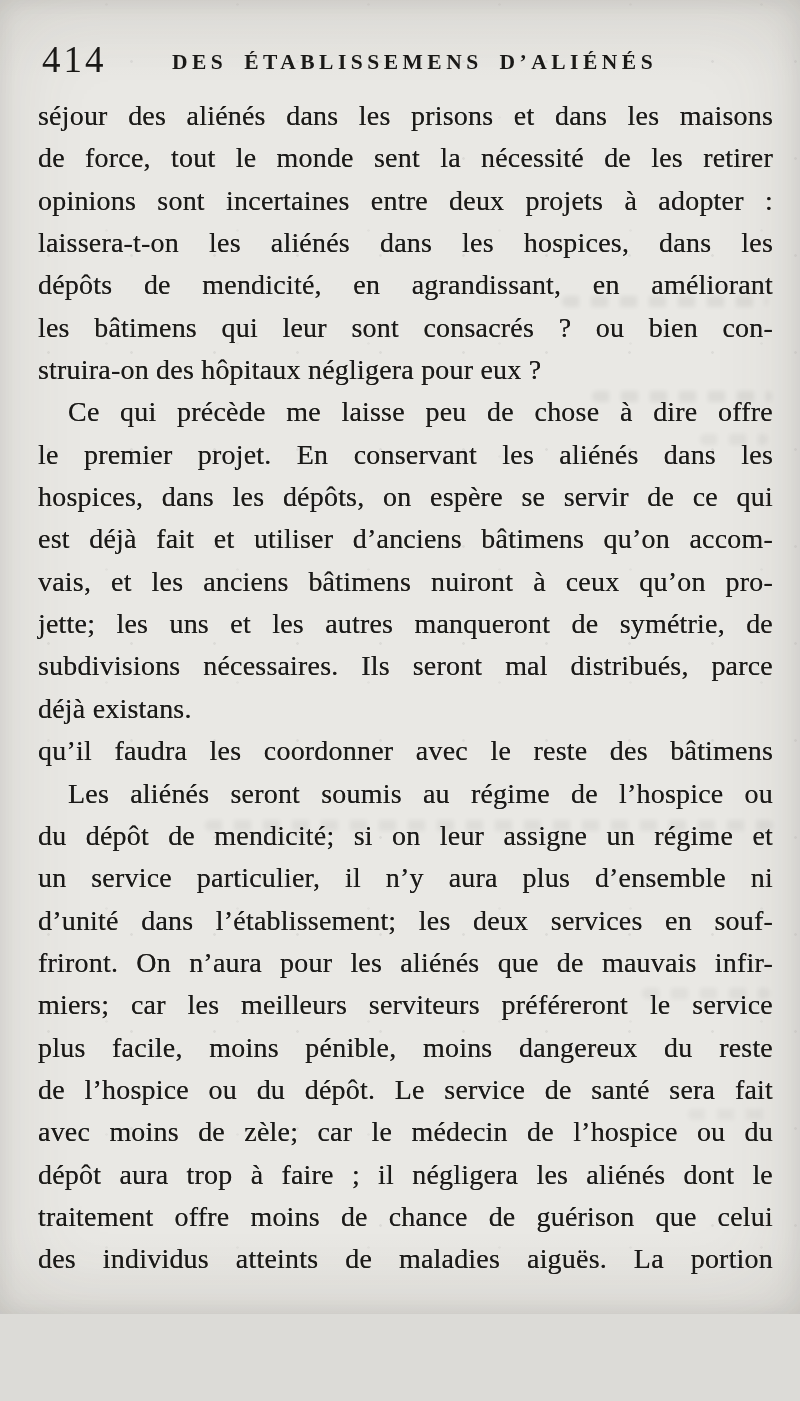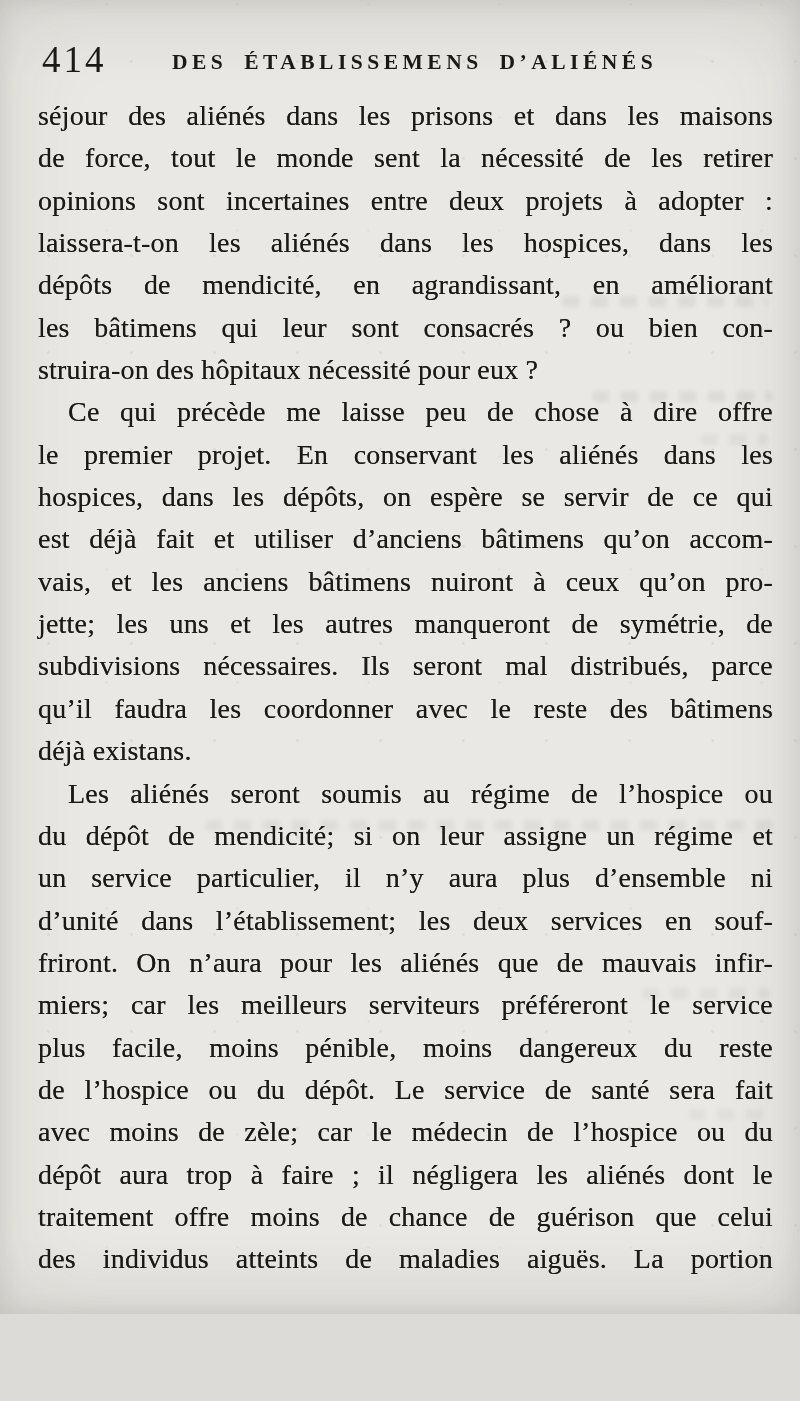--- a/index.html
+++ b/index.html
@@ -73,30 +73,30 @@
     <span class="running">DES ÉTABLISSEMENS D’ALIÉNÉS</span>
   </div>
 
   <div class="textbody">
       <div class="line">séjour des aliénés dans les prisons et dans les maisons</div>
       <div class="line">de force, tout le monde sent la nécessité de les retirer</div>
       <div class="line">opinions sont incertaines entre deux projets à adopter :</div>
       <div class="line">laissera-t-on les aliénés dans les hospices, dans les</div>
       <div class="line">dépôts de mendicité, en agrandissant, en améliorant</div>
       <div class="line">les bâtimens qui leur sont consacrés ? ou bien con-</div>
-      <div class="line unjust">struira-on des hôpitaux nécessité pour eux ?</div>
+      <div class="line unjust">struira-on des hôpitaux négligera pour eux ?</div>
       <div class="line indent">Ce qui précède me laisse peu de chose à dire offre</div>
       <div class="line">le premier projet. En conservant les aliénés dans les</div>
       <div class="line">hospices, dans les dépôts, on espère se servir de ce qui</div>
       <div class="line">est déjà fait et utiliser d’anciens bâtimens qu’on accom-</div>
       <div class="line">vais, et les anciens bâtimens nuiront à ceux qu’on pro-</div>
       <div class="line">jette; les uns et les autres manqueront de symétrie, de</div>
       <div class="line">subdivisions nécessaires. Ils seront mal distribués, parce</div>
+      <div class="line unjust">déjà existans.</div>
       <div class="line">qu’il faudra les coordonner avec le reste des bâtimens</div>
-      <div class="line unjust">déjà existans.</div>
       <div class="line indent">Les aliénés seront soumis au régime de l’hospice ou</div>
       <div class="line">du dépôt de mendicité; si on leur assigne un régime et</div>
       <div class="line">un service particulier, il n’y aura plus d’ensemble ni</div>
       <div class="line">d’unité dans l’établissement; les deux services en souf-</div>
       <div class="line">friront. On n’aura pour les aliénés que de mauvais infir-</div>
       <div class="line">miers; car les meilleurs serviteurs préféreront le service</div>
       <div class="line">plus facile, moins pénible, moins dangereux du reste</div>
       <div class="line">de l’hospice ou du dépôt. Le service de santé sera fait</div>
       <div class="line">avec moins de zèle; car le médecin de l’hospice ou du</div>
       <div class="line">dépôt aura trop à faire ; il négligera les aliénés dont le</div>

